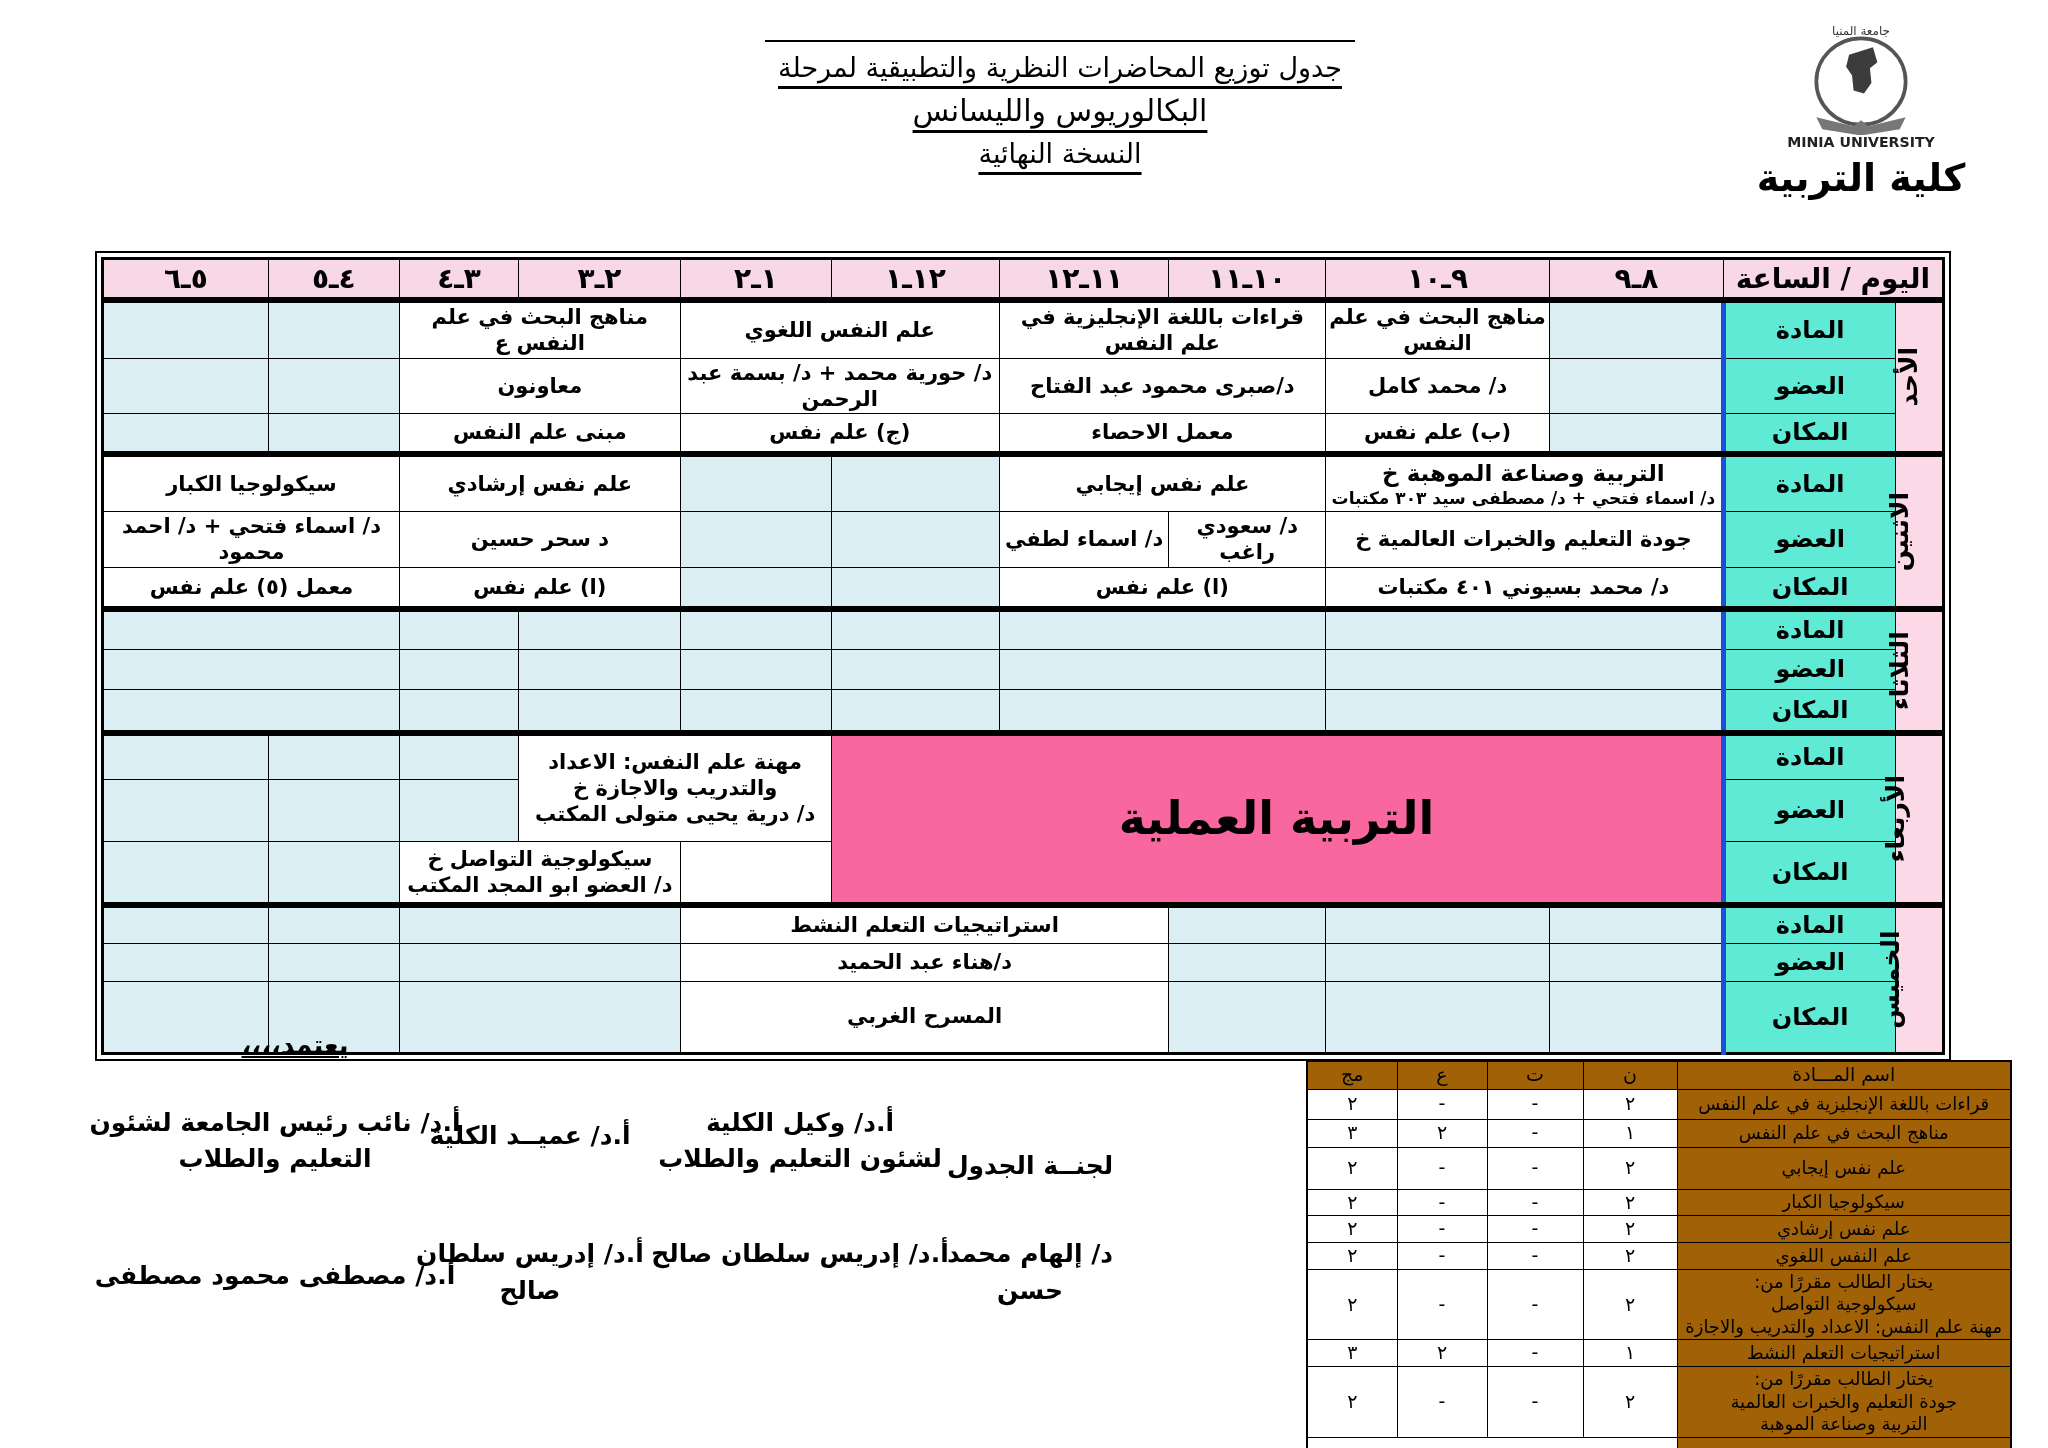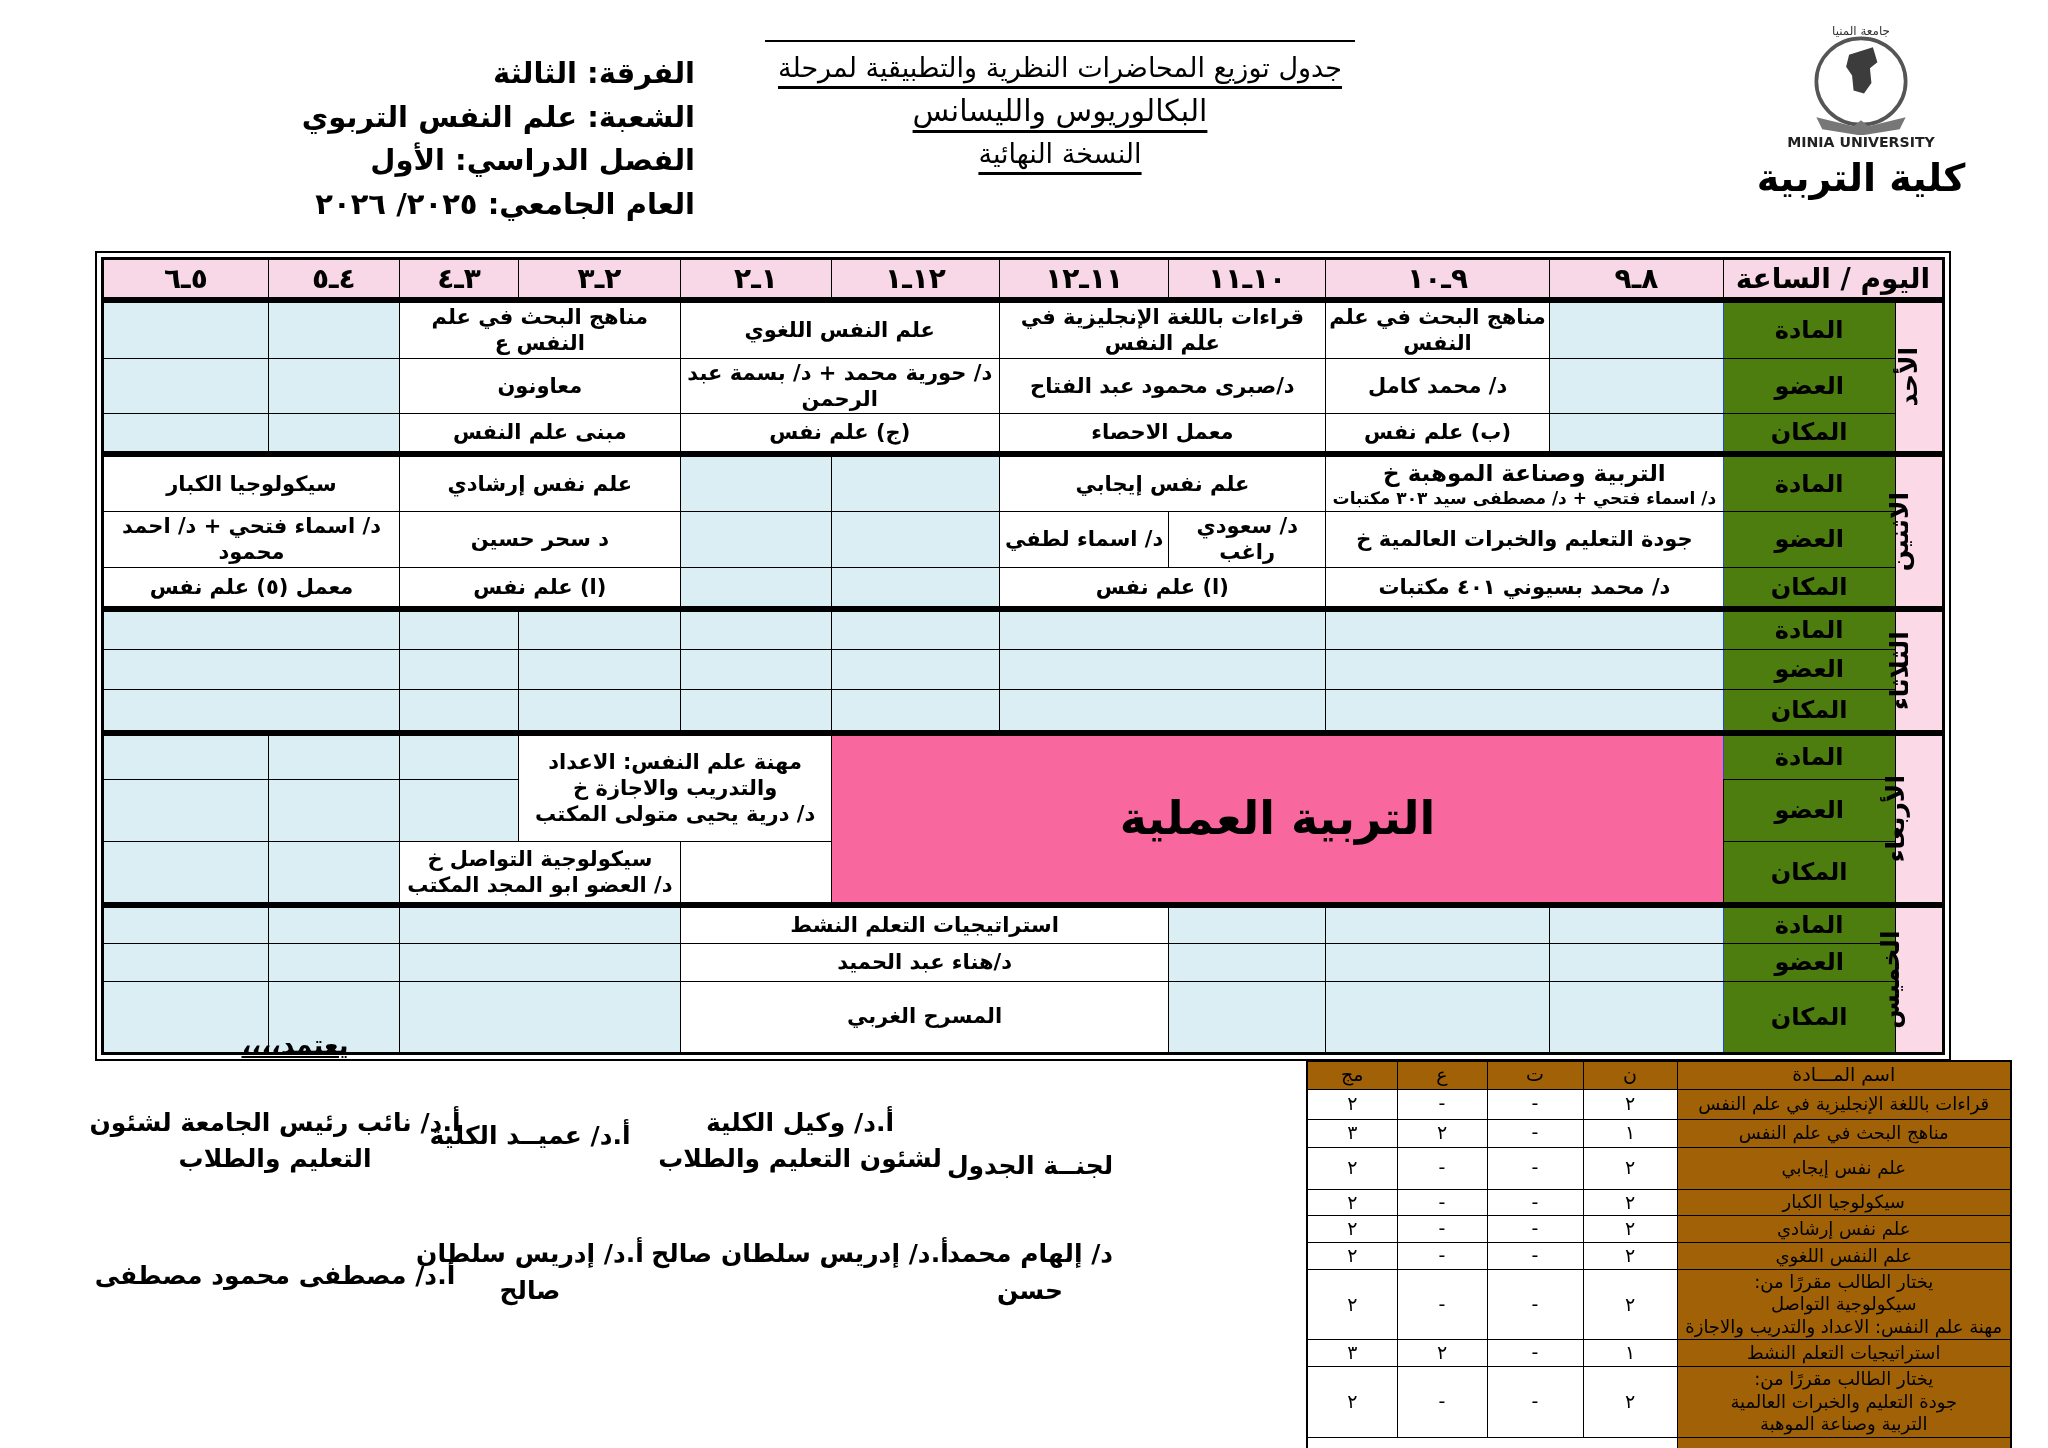--- a/index.html
+++ b/index.html
@@ -21,21 +21,21 @@
   
   .tt-wrap { position:absolute; left:95px; top:251px; width:1856px;
              border:2px solid #000; padding:4px; background:#fff; }
   table.tt { border-collapse:collapse; table-layout:fixed; width:100%;
              border:3px solid #000; }
   .tt td { border:1px solid #000; text-align:center; vertical-align:middle;
            font-weight:bold; font-size:21px; padding:1px 3px; background:#fff;
            line-height:1.25; }
   .tt tr.hdr td { background:#f8d7e6; border-bottom:3px solid #000; font-size:28px; height:36px; }
   .tt td.e   { background:#daeef3; }
-  .tt td.lbl { background:#4d7c0f; border-left:1px solid #1d4ed8; font-size:24px; }
+  .tt td.lbl { background:#5eead4; border-left:5px solid #1d4ed8; font-size:24px; }
   .tt td.day { background:#fbd9e7; }
   .tt tr.bt td { border-top:6px solid #000; }
   .vtxt { display:inline-block; transform:rotate(-90deg); white-space:nowrap;
           font-size:25px; font-weight:bold; }
   .t-lg { font-size:23px; }
   .t-sm { font-size:19px; }
   .t-xs { font-size:17px; }
   td.pinkcell { background:#f9679f; }
   .practical-txt { font-size:46px; font-weight:bold; }
   .vtop { vertical-align:top; padding-top:4px; }
@@ -53,26 +53,20 @@
   .approve { position:absolute; left:215px; top:1030px; width:160px; text-align:center;
              font-size:26px; font-weight:bold; text-decoration:underline; }
   .sig { position:absolute; text-align:center; font-weight:bold; font-size:25px; line-height:1.45; }
   .sig .nm { margin-top:0; }
 </style>
 </head>
 <body>
 
 <div class="page">
 
-  <div class="info-block">
-    <div>الفرقة: الثالثة</div>
-    <div>الشعبة: علم النفس التربوي</div>
-    <div>الفصل الدراسي: الأول</div>
-    <div>العام الجامعي: ٢٠٢٥/ ٢٠٢٦</div>
-  </div>
 
   <div class="title-block">
     <div class="tl t1"><span class="u">جدول توزيع المحاضرات النظرية والتطبيقية لمرحلة</span></div>
     <div class="tl t2"><span class="u">البكالوريوس والليسانس</span></div>
     <div class="tl t3"><span class="u">النسخة النهائية</span></div>
   </div>
 
   <div class="logo-block">
     <svg width="180" height="128" viewBox="0 0 120 86">
       <text x="60" y="9" text-anchor="middle" font-size="8" fill="#333">جامعة المنيا</text>

